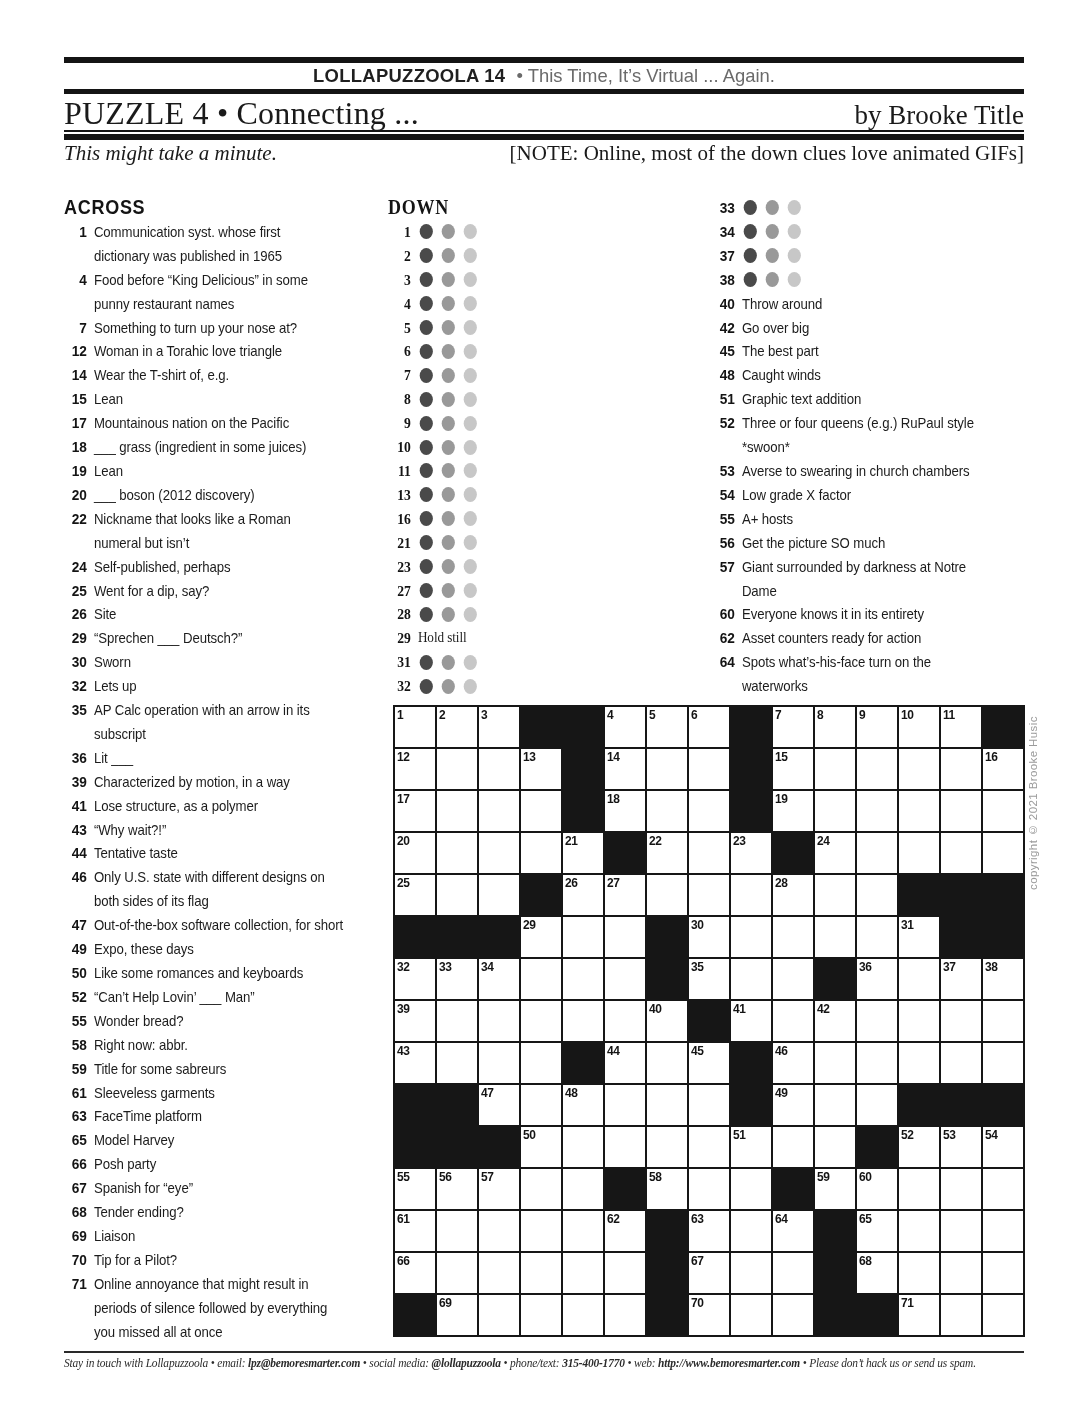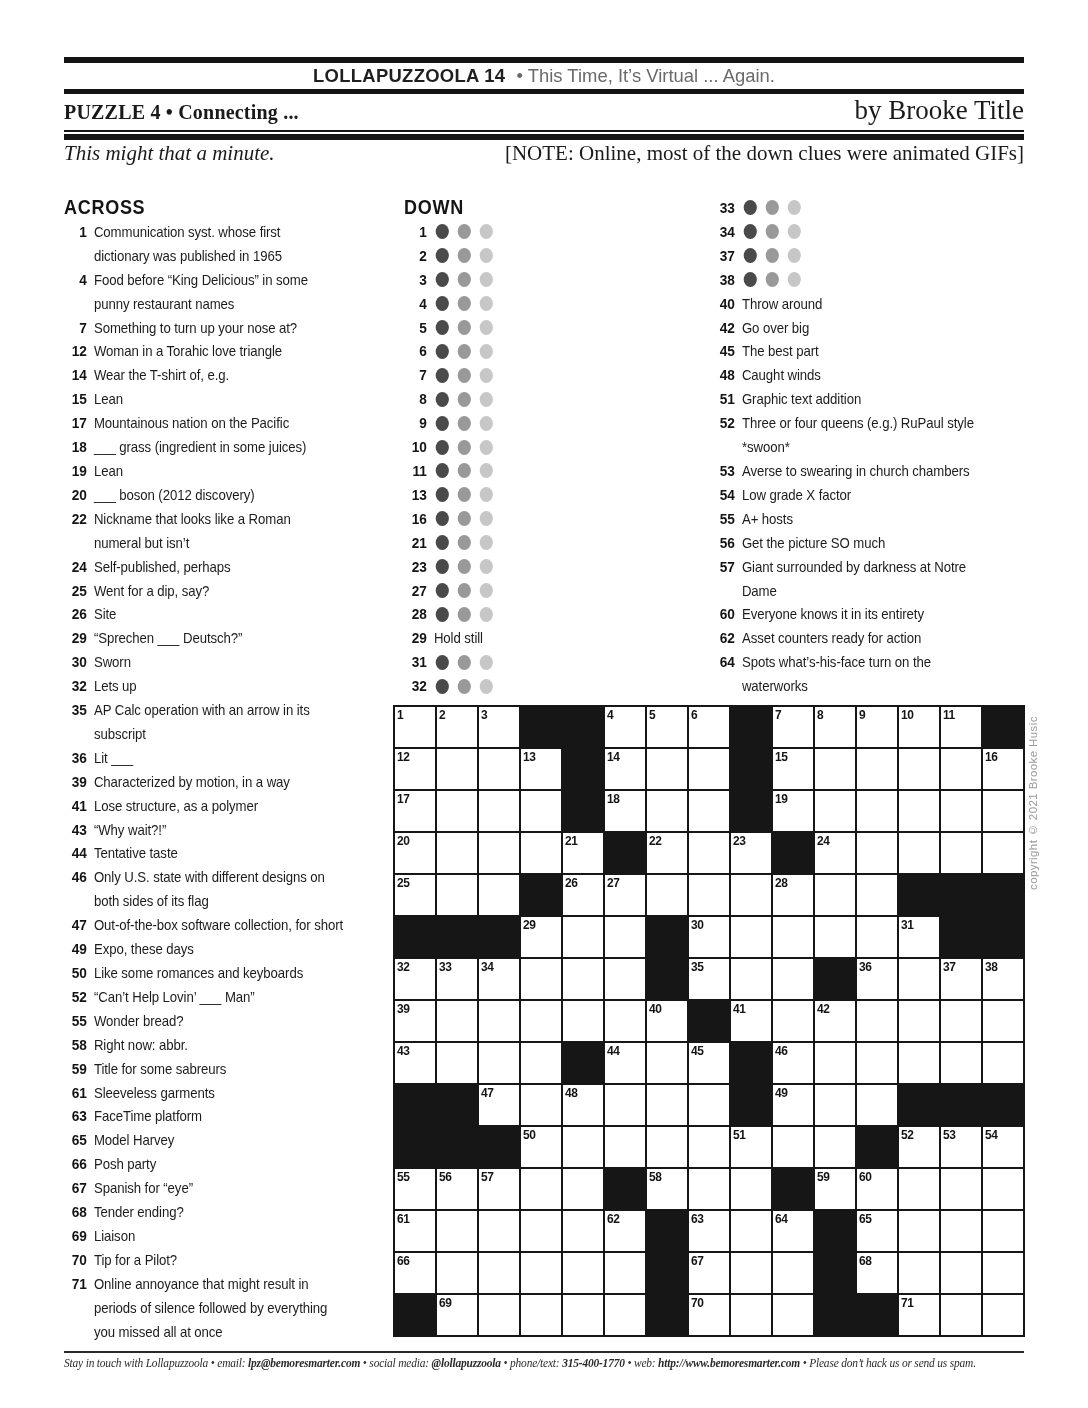--- a/index.html
+++ b/index.html
@@ -7,36 +7,36 @@
         font-family:"Liberation Sans",sans-serif;color:#1a1a1a;overflow:hidden;}
   .rule{position:absolute;left:64px;width:960px;background:#141414;}
   .rule-a{top:57px;height:6px;}
   .rule-b{top:89px;height:5px;}
   .banner{position:absolute;left:64px;top:62px;width:960px;height:27px;line-height:27px;
           text-align:center;transform:scaleX(0.97);}
   .banner-title{font-weight:bold;font-size:19px;color:#1f1f1f;letter-spacing:0.3px;}
   .banner-sub{font-size:19px;color:#6a6a6a;margin-left:7px;}
   .title-row{position:absolute;left:64px;top:95px;width:960px;display:flex;
              justify-content:space-between;align-items:baseline;font-family:"Liberation Serif",serif;}
-  .puzzle-title{font-size:20px;font-weight:bold;letter-spacing:0.2px;}
+  .puzzle-title{font-size:32px;font-weight:normal;letter-spacing:0.2px;}
   .byline{font-size:27px;}
   .rule-double{position:absolute;left:64px;top:130px;width:960px;}
   .rule-double .thin{height:2px;background:#141414;}
   .rule-double .thick{height:6px;background:#141414;margin-top:2px;}
   .note-row{position:absolute;left:64px;top:141px;width:960px;display:flex;
             justify-content:space-between;align-items:baseline;font-family:"Liberation Serif",serif;}
   .note-left{font-size:21px;font-style:italic;}
   .note-right{font-size:21px;}
   .stats-bar{position:absolute;left:64px;top:170px;width:960px;height:23px;box-sizing:border-box;
              border:2px solid #141414;display:flex;align-items:center;}
   .stat{flex:1;text-align:center;font-size:14px;color:#4d4d4d;letter-spacing:0.2px;transform:scaleX(0.95);}
   .stat-value{color:#2e2e2e;}
   .clue-col{position:absolute;top:196px;}
   #across-col{left:64px;width:340px;}
-  #down-col{left:404px;width:300px;}
+  #down-col{left:388px;width:300px;font-family:Liberation Serif, serif;}
   #down-col2{left:712px;width:330px;}
   .clue-head{font-size:20px;font-weight:bold;letter-spacing:0.8px;line-height:23.9px;
              transform:scaleX(0.9);transform-origin:0 0;color:#141414;}
   .clue-row{display:flex;align-items:flex-start;line-height:23.9px;
             transform:scaleX(0.88);transform-origin:0 0;}
   .clue-num{flex:none;width:26px;text-align:right;font-weight:bold;font-size:15.5px;color:#141414;}
   .clue-text{margin-left:8px;font-size:15px;letter-spacing:-0.1px;white-space:pre;color:#1c1c1c;}
   .dots{margin-left:10px;display:inline-flex;align-items:center;gap:10px;height:23.9px;}
   .dots i{display:block;width:15px;height:15px;border-radius:50%;}
   .grid{position:absolute;left:393px;top:705px;display:grid;
@@ -73,22 +73,22 @@
     <span class="puzzle-title">PUZZLE 4 • Connecting ...</span>
     <span class="byline">by Brooke Title</span>
   </div>
 
   <div class="rule-double">
     <div class="thin"></div>
       <div class="thick"></div>
   </div>
 
   <div class="note-row">
-    <span class="note-left">This might that a minute.</span>
-    <span class="note-right">[NOTE: Online, most of the down clues were animated GIFs]</span>
+    <span class="note-left">This might take a minute.</span>
+    <span class="note-right">[NOTE: Online, most of the down clues love animated GIFs]</span>
   </div>
 
 
   <div class="clue-col" id="across-col">
     <div class="clue-head">ACROSS</div>
   <div class="clue-row">
         <span class="clue-num">1</span>
         <span class="clue-text">Communication syst. whose first
 dictionary was published in 1965</span>
       </div>

